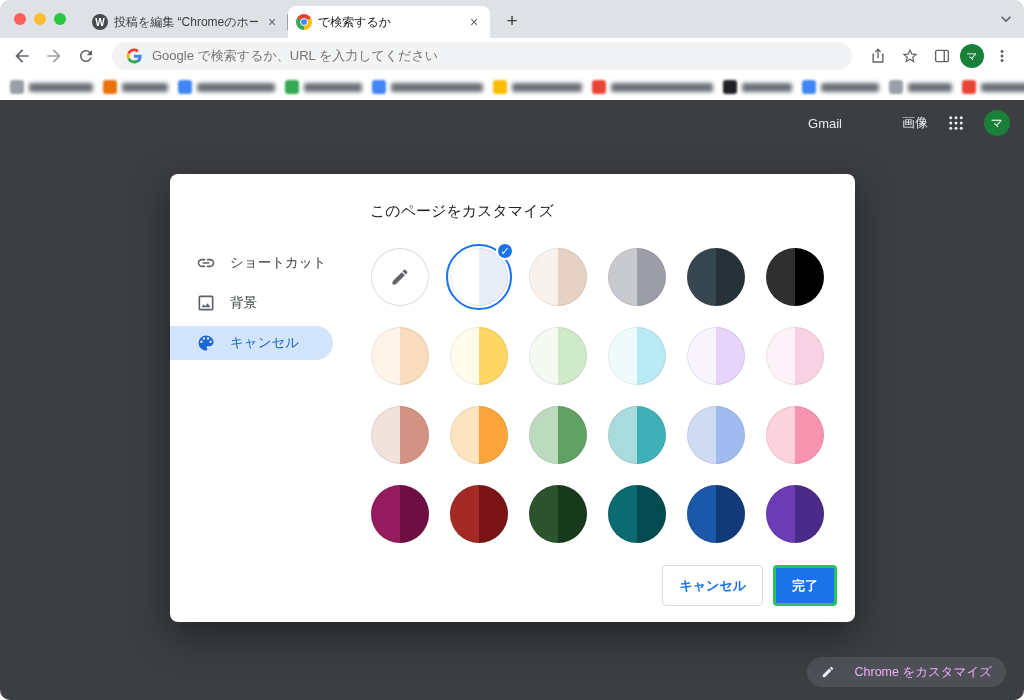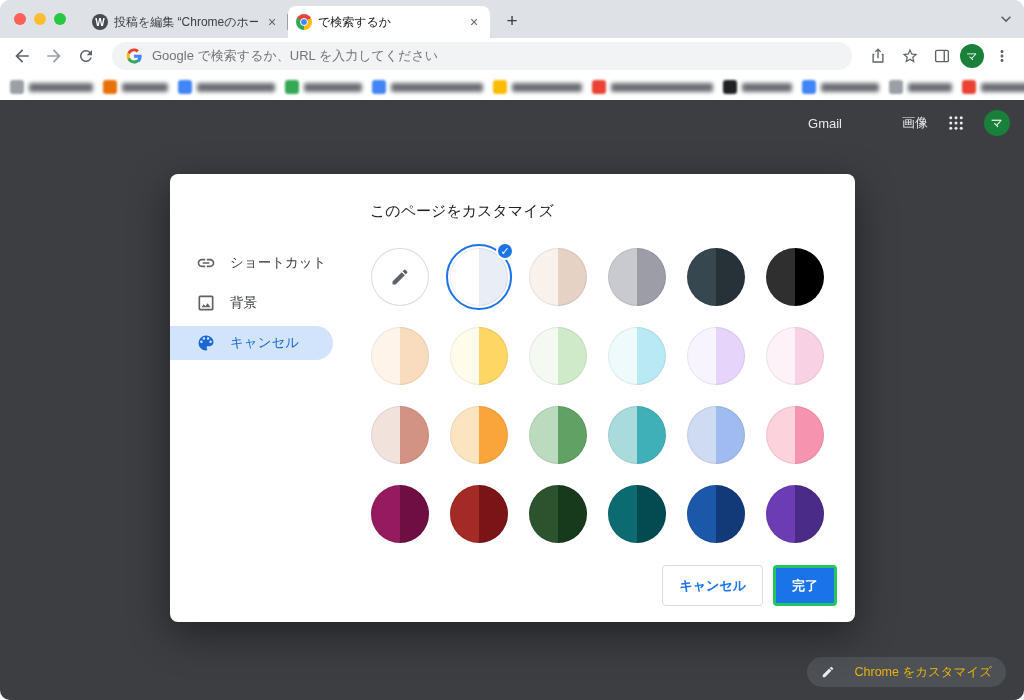--- a/index.html
+++ b/index.html
@@ -44,21 +44,21 @@
   .bm-fav{width:14px;height:14px;border-radius:3px;filter:blur(1px);display:block;}
   .bm-text{height:9px;border-radius:2px;background:#6b6f74;filter:blur(2px);display:block;}
   
   .page{position:absolute;top:100px;left:0;right:0;bottom:0;background:#3c3e42;}
   .page-header{position:absolute;top:10px;right:14px;display:flex;align-items:center;gap:18px;
     color:#e8eaed;font-size:13px;}
   .page-header .link{color:#e8eaed;margin-left:42px;}
   .apps-grid{width:20px;height:20px;color:#e8eaed;display:flex;align-items:center;justify-content:center;}
   .avatar.big{width:26px;height:26px;font-size:12px;}
   .customize-pill{position:absolute;right:18px;bottom:13px;height:30px;border-radius:16px;
-    background:#4d5156;color:#eab308;display:flex;align-items:center;gap:20px;padding:0 14px;font-size:12.5px;}
+    background:#4d5156;color:#f0abfc;display:flex;align-items:center;gap:20px;padding:0 14px;font-size:12.5px;}
   .customize-pill .p-icon{width:14px;height:14px;color:#e9eef6;display:flex;align-items:center;}
   
   .dialog{position:absolute;left:170px;top:74px;width:685px;height:448px;background:#fff;
     border-radius:8px;box-shadow:0 12px 40px rgba(0,0,0,0.45);}
   .dialog-title{position:absolute;left:200px;top:28px;font-size:15px;color:#202124;}
   .side{position:absolute;left:0;top:72px;width:335px;}
   .side-item{height:34px;width:163px;display:flex;align-items:center;gap:14px;padding-left:26px;
     font-size:13.5px;color:#3c4043;margin-bottom:6px;border-radius:0 17px 17px 0;}
   .side-item .side-icon{width:20px;height:20px;color:#5f6368;display:flex;align-items:center;flex:0 0 auto;}
   .side-item.selected{background:#d2e3fc;color:#1967d2;}

